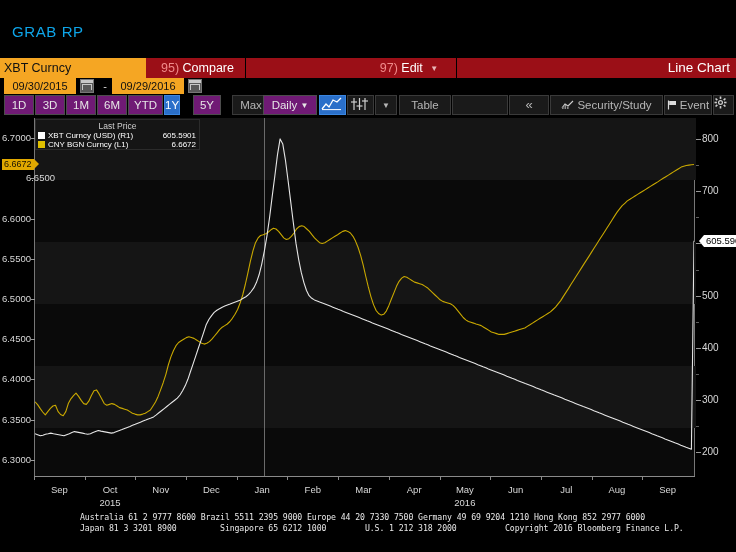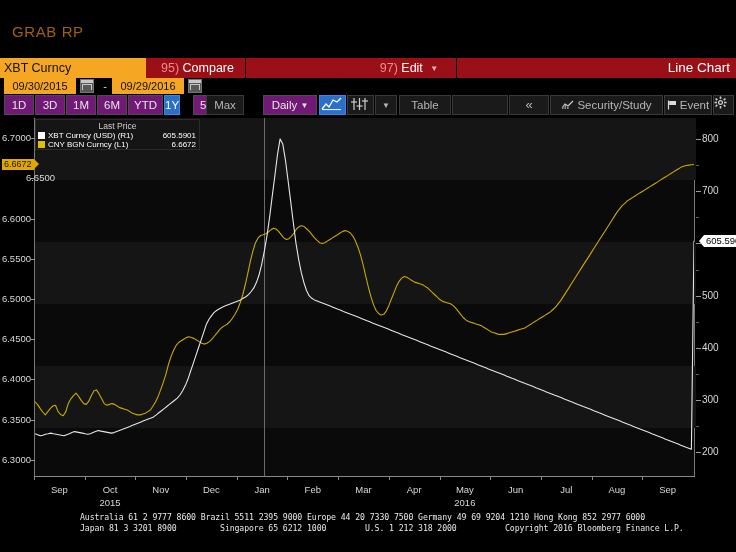--- a/index.html
+++ b/index.html
@@ -1,21 +1,21 @@
 <!DOCTYPE html>
 <html><head>
 <meta charset="utf-8">
 <style>
   html,body{margin:0;padding:0;background:#000;}
   body{width:736px;height:552px;overflow:hidden;font-family:"Liberation Sans",sans-serif;}
   #app{position:relative;width:736px;height:552px;background:#000;color:#fff;}
 
   
   .grabbar{position:absolute;left:0;top:0;width:736px;height:56px;background:#000;}
-  .grabtext{position:absolute;left:12px;top:23px;font-size:15px;letter-spacing:.6px;color:#a16207;}
+  .grabtext{position:absolute;left:12px;top:23px;font-size:15px;letter-spacing:.6px;color:#0ea5e9;}
 
   
   .redbar{position:absolute;left:0;top:58px;width:736px;height:20px;background:#9b0f17;}
   .tickerbox{position:absolute;left:0;top:58px;width:146px;height:20px;background:#f5a623;
              color:#111;font-size:12.5px;line-height:20px;padding-left:4px;box-sizing:border-box;
              overflow:hidden;white-space:nowrap;}
   .redbtn{position:absolute;top:58px;height:20px;background:#9b0f17;color:#fff;font-size:12.5px;
           line-height:20px;text-align:center;border-right:1px solid #000;box-sizing:border-box;
           white-space:nowrap;}
   .redbtn .num{color:#f08b8b;}
@@ -115,21 +115,21 @@
     </div>
 
   <div class="toolbar"></div>
   <div class="tbtn" style="left:4px;width:30px;">1D</div>
   <div class="tbtn" style="left:35px;width:30px;">3D</div>
   <div class="tbtn" style="left:66px;width:30px;">1M</div>
   <div class="tbtn" style="left:97px;width:30px;">6M</div>
   <div class="tbtn" style="left:128px;width:35px;">YTD</div>
   <div class="tbtn sel" style="left:164px;width:16px;">1Y</div>
   <div class="tbtn" style="left:193px;width:28px;">5Y</div>
-  <div class="tbtn dark" style="left:206px;width:38px;">Max</div>
+  <div class="tbtn dark" style="left:232px;width:38px;">Max</div>
   <div class="tbtn" style="left:263px;width:54px;">
     <span>Daily</span>
     <span class="arrow-d">▼</span>
   </div>
 
   <div class="tbtn sel" style="left:319px;width:27px;padding:0;">
     <svg width="23" height="16" viewBox="0 0 23 16">
       <polyline points="2,13 6,8 9,11 13,4 17,6 21,2" fill="none" stroke="#fff" stroke-width="1.3"></polyline>
       <line x1="2" y1="13.6" x2="21" y2="13.6" stroke="#fff" stroke-width="1"></line>
     </svg>

